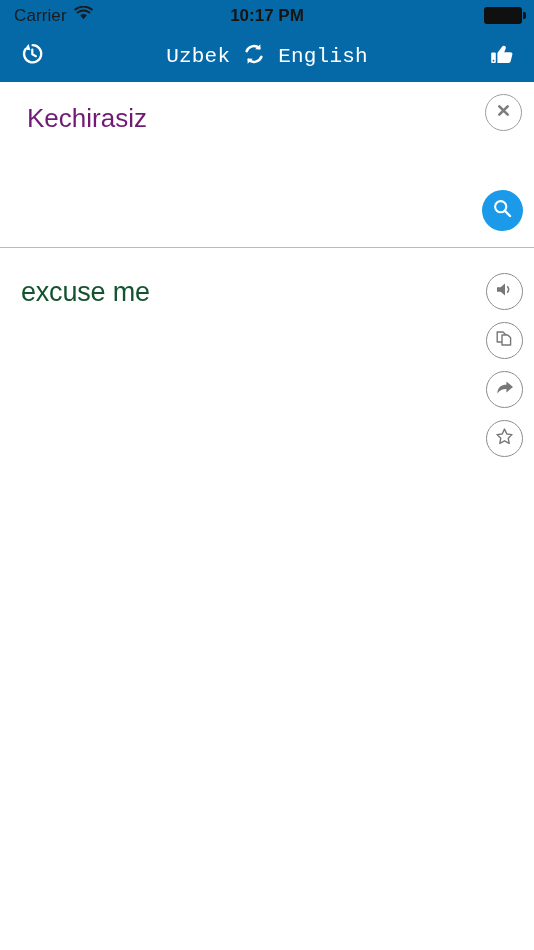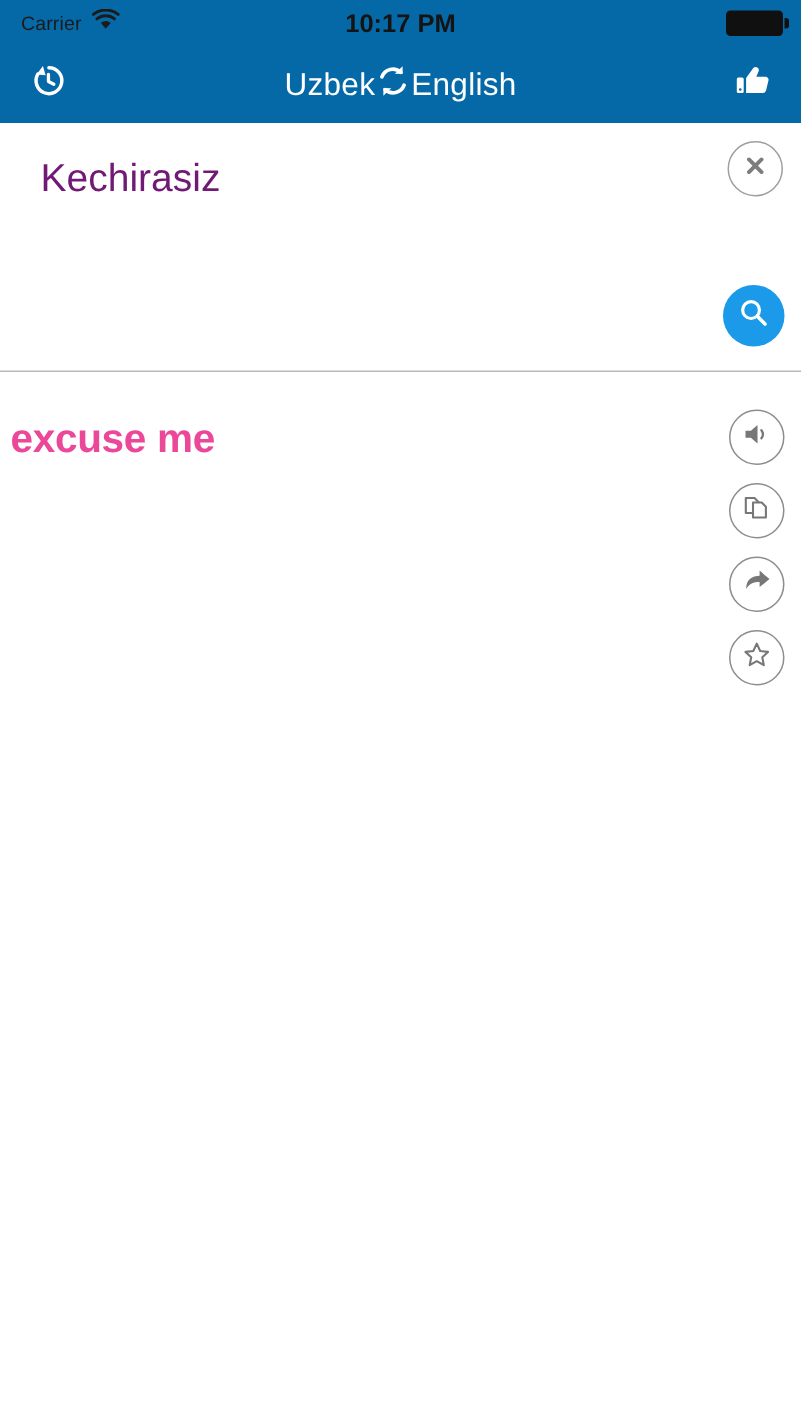--- a/index.html
+++ b/index.html
@@ -20,21 +20,21 @@
     position:absolute; top:0; left:0;
     width:534px; height:30px;
     background:#0569a8;
     display:flex; align-items:center;
   }
   .sb-left {
     position:absolute; left:14px; top:0; height:30px;
     display:flex; align-items:center; gap:7px;
   }
   .sb-carrier {
-    font-size:13px; color:#1b1b1b; letter-spacing:.1px;
+    font-size:17px; color:#1b1b1b; letter-spacing:.1px;
     line-height:1;
   }
   .sb-center {
     position:absolute; left:0; width:534px; top:0; height:30px;
     display:flex; align-items:center; justify-content:center;
   }
   .sb-time {
     font-size:17px; font-weight:bold; color:#141414; line-height:1;
   }
   .sb-right {
@@ -59,21 +59,21 @@
   }
   .nav-btn {
     position:absolute; top:0; height:52px;
     display:flex; align-items:center; justify-content:center;
     cursor:pointer;
   }
   .nav-history { left:6px; width:52px; }
   .nav-thumb   { right:6px; width:52px; }
   .nav-center {
     position:absolute; left:0; top:0; width:534px; height:52px;
-    display:flex; align-items:center; justify-content:center; gap:0;
+    display:flex; align-items:center; justify-content:center; gap:12px;font-family:Liberation Mono, monospace;
   }
   .lang {
     font-size:21px; color:#ffffff; line-height:1;
     cursor:pointer; letter-spacing:.2px;
   }
   .swap { display:flex; align-items:center; cursor:pointer; }
 
   
   .source-panel {
     position:absolute; top:82px; left:0;
@@ -111,23 +111,23 @@
     width:534px; height:16px;
     background:linear-gradient(to bottom, rgba(0,0,0,.16), rgba(0,0,0,0));
   }
 
   
   .result-panel {
     position:absolute; top:248px; left:0;
     width:534px; height:702px; background:#ffffff;
   }
   .result-text {
-    position:absolute; left:7px; top:28px;
+    position:absolute; left:21px; top:28px;
     width:430px;
-    font-size:27px; font-weight:bold; color:#ec4899; line-height:1.25;
+    font-size:27px; font-weight:normal; color:#14532d; line-height:1.25;
     letter-spacing:-.2px;
   }
   .action-col {
     position:absolute; right:11px; top:25px;
     display:flex; flex-direction:column; gap:12px;
   }
   .action-btn {
     position:relative;
     width:37px; height:37px; border-radius:50%;
     border:1px solid #8d8d8d; background:#ffffff;

